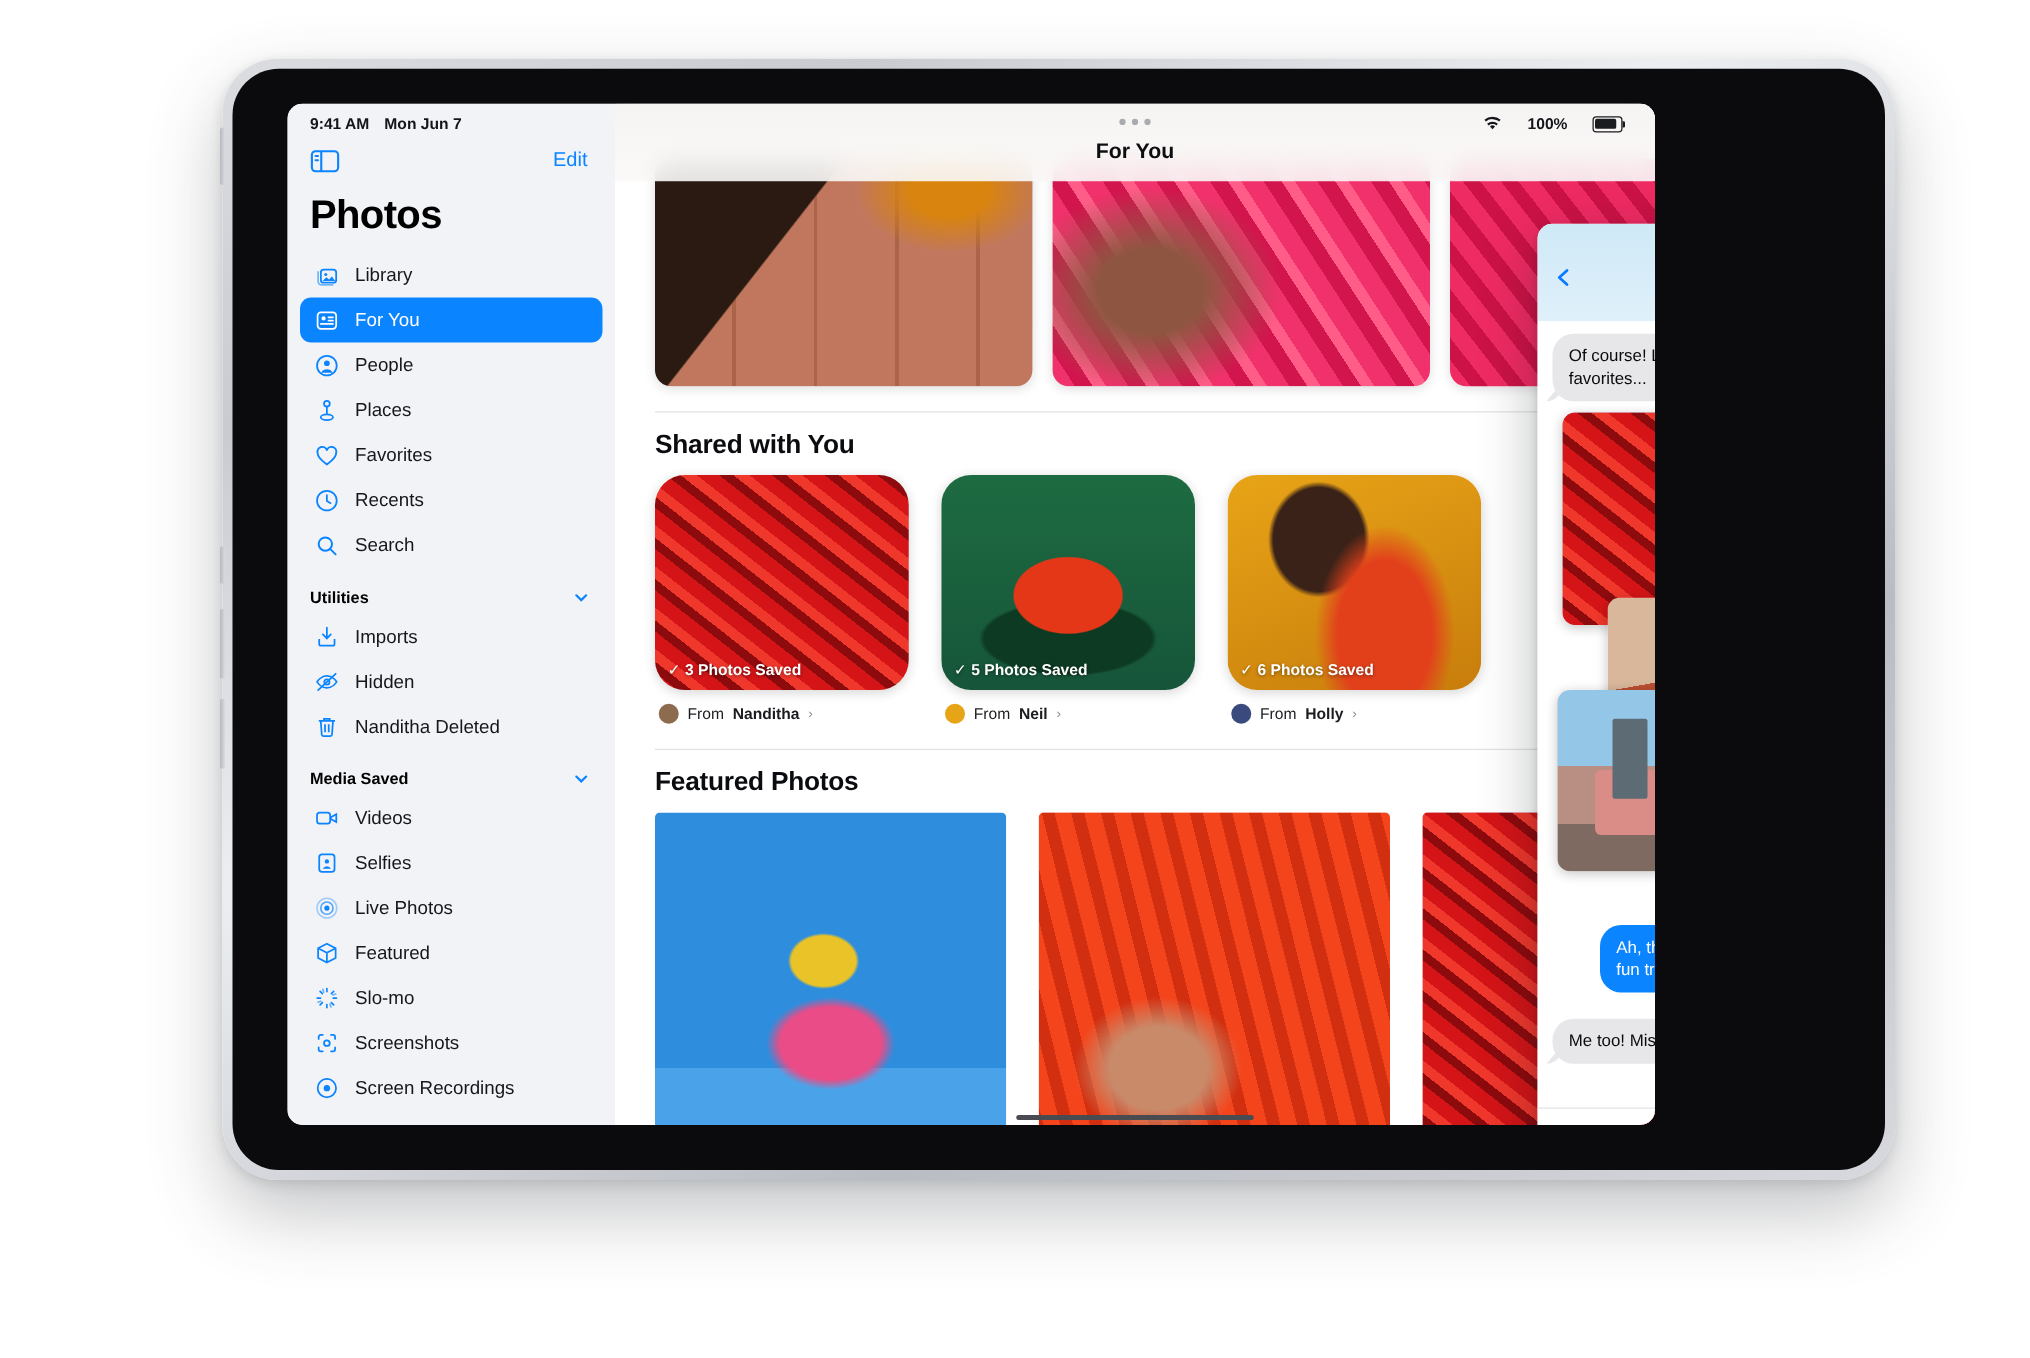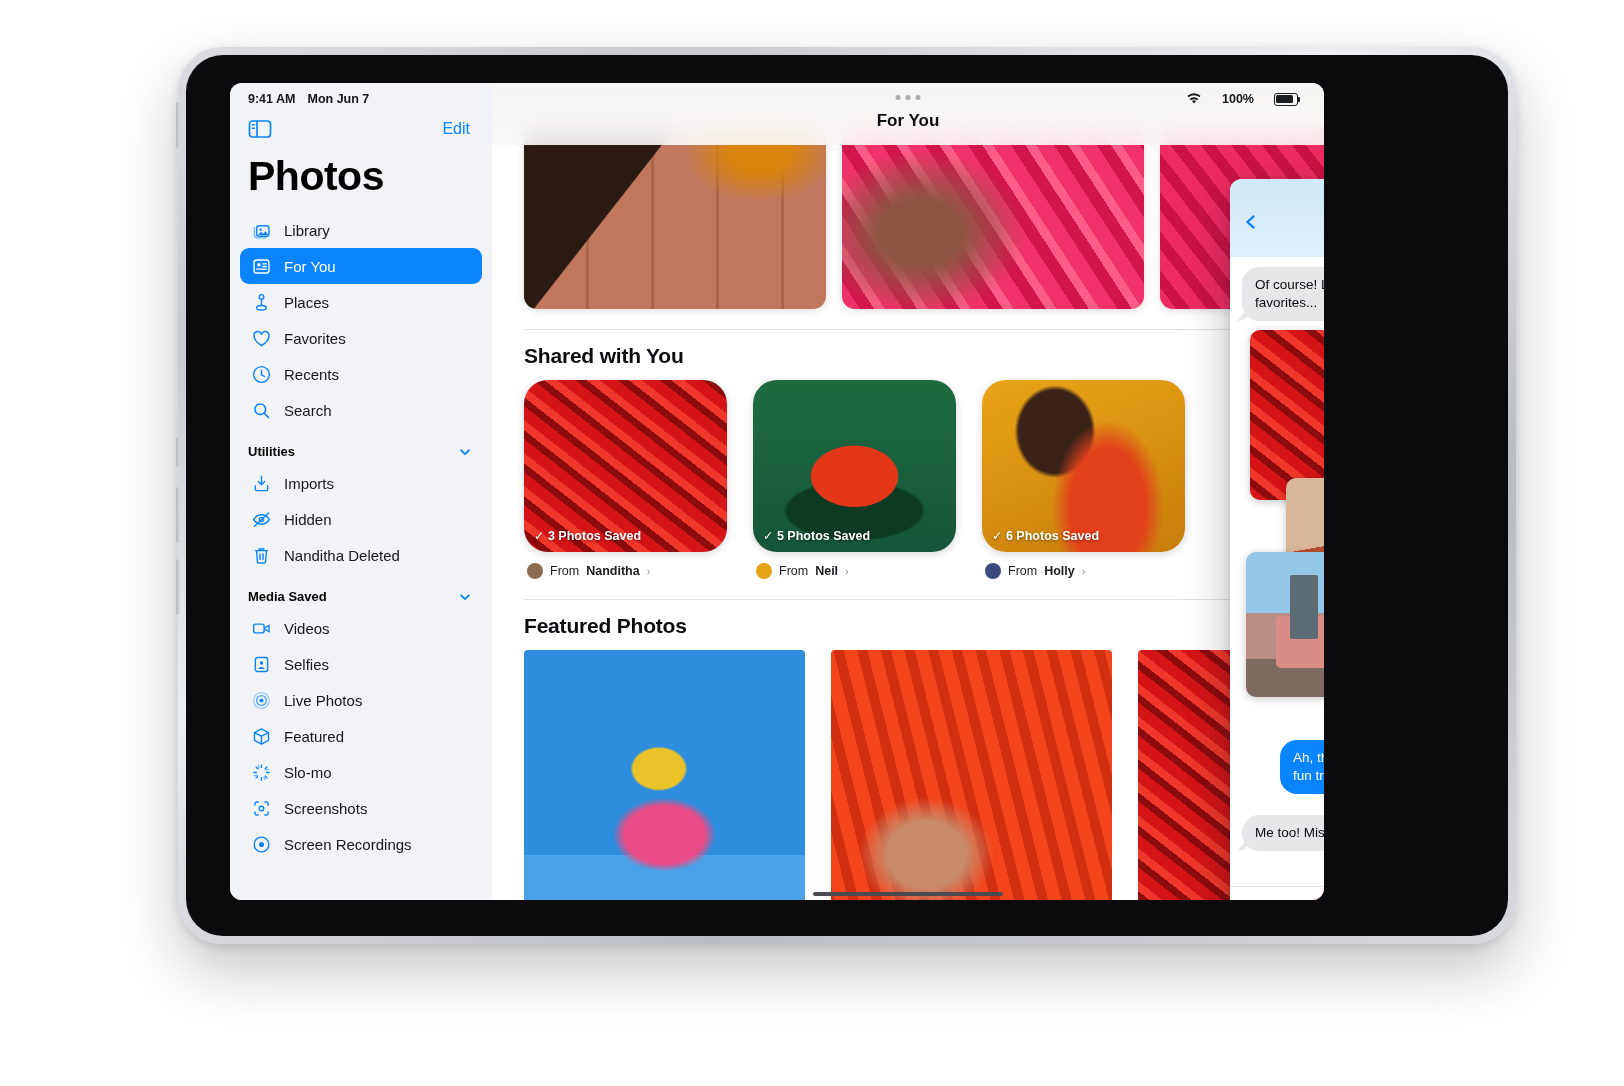--- a/index.html
+++ b/index.html
@@ -34,21 +34,21 @@
   .batt::after{content:"";position:absolute;right:-3.2px;top:3px;width:1.8px;height:5px;
                background:#1b1c20;border-radius:0 1px 1px 0;}
   .batt i{position:absolute;left:1.2px;top:1.2px;bottom:1.2px;width:17px;background:#1b1c20;border-radius:1.5px;}
 
   
   #sidebar{position:absolute;left:0;top:0;width:262px;height:100%;
            background:#f2f3f7;z-index:30;overflow:hidden;}
   #sb-top{display:flex;align-items:center;justify-content:space-between;
           padding:36px 22px 0 18px;}
   #sb-top .edit{color:#0a84ff;font-size:16px;}
-  #sb-title{font-size:41px;font-weight:700;color:#000;padding:14px 0 12px 18px;letter-spacing:-.5px;}
+  #sb-title{font-size:32px;font-weight:700;color:#000;padding:14px 0 12px 18px;letter-spacing:-.5px;}
   .nav{padding:0 10px;}
   .row{display:flex;align-items:center;gap:12px;height:36px;padding:0 10px;
        border-radius:9px;font-size:15px;color:#16171c;}
   .row.sel{background:#0a84ff;color:#fff;}
   .row .ic{width:22px;height:22px;flex:0 0 22px;display:flex;align-items:center;justify-content:center;}
   .row .ic svg{width:21px;height:21px;display:block;}
   .grp{display:flex;align-items:center;justify-content:space-between;
        padding:16px 20px 6px 18px;font-size:13px;font-weight:700;color:#000;}
   .grp .chev{width:14px;height:14px;color:#0a84ff;}
 
@@ -217,20 +217,30 @@
               <rect x="3.5" y="4.5" width="17" height="15" rx="3"></rect>
               <circle cx="9" cy="10" r="1.9" fill="#fff" stroke="none"></circle>
               <path d="M13.5 9h4M13.5 12h4M6.5 15h11" stroke-linecap="round"></path>
             </svg>
               </span>
           <span>For You</span>
         </div>
         <div class="row">
           <span class="ic">
             <svg viewBox="0 0 24 24" fill="none" stroke="#0a84ff" stroke-width="1.6">
+              <circle cx="12" cy="12" r="9"></circle>
+              <circle cx="12" cy="9.8" r="2.6" fill="#0a84ff" stroke="none"></circle>
+              <path d="M6.8 18.4a6 6 0 0 1 10.4 0" fill="#0a84ff" stroke="none"></path>
+            </svg>
+              </span>
+          <span>People</span>
+        </div>
+        <div class="row">
+          <span class="ic">
+            <svg viewBox="0 0 24 24" fill="none" stroke="#0a84ff" stroke-width="1.6">
               <circle cx="12" cy="5.6" r="2.6"></circle>
               <path d="M12 8.2v7.4"></path>
               <ellipse cx="12" cy="18" rx="5.6" ry="2.6"></ellipse>
             </svg>
               </span>
           <span>Places</span>
         </div>
         <div class="row">
           <span class="ic">
             <svg viewBox="0 0 24 24" fill="none" stroke="#0a84ff" stroke-width="1.7">

